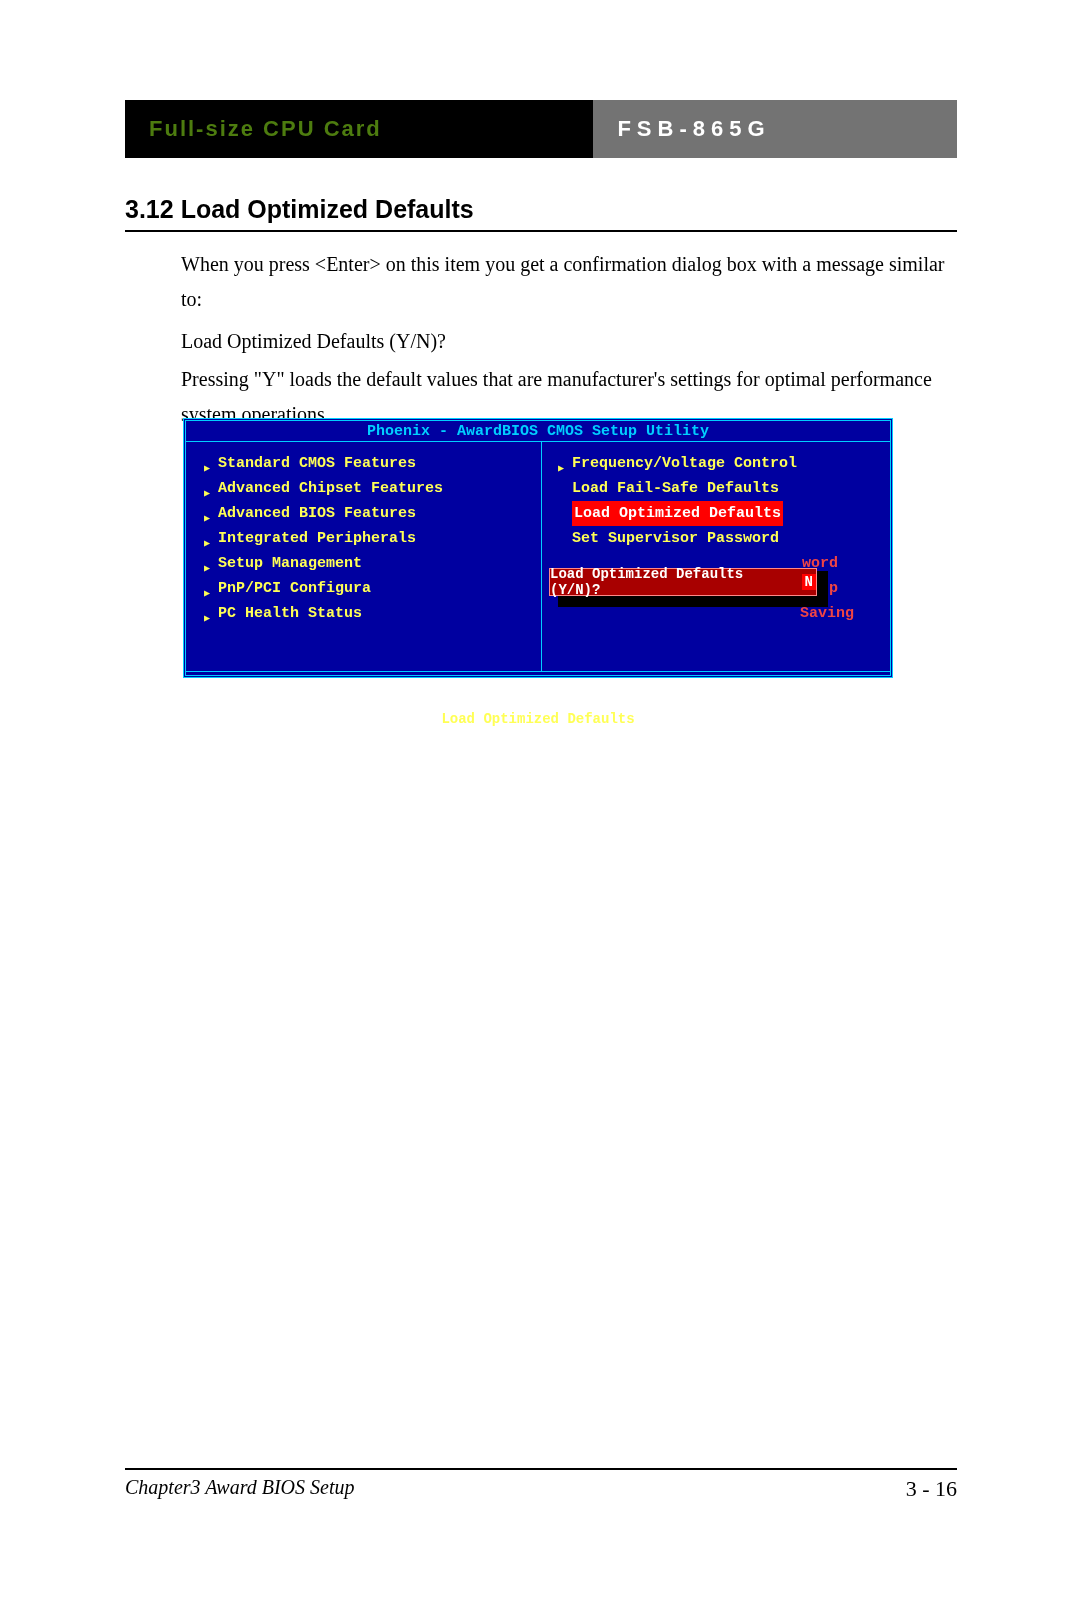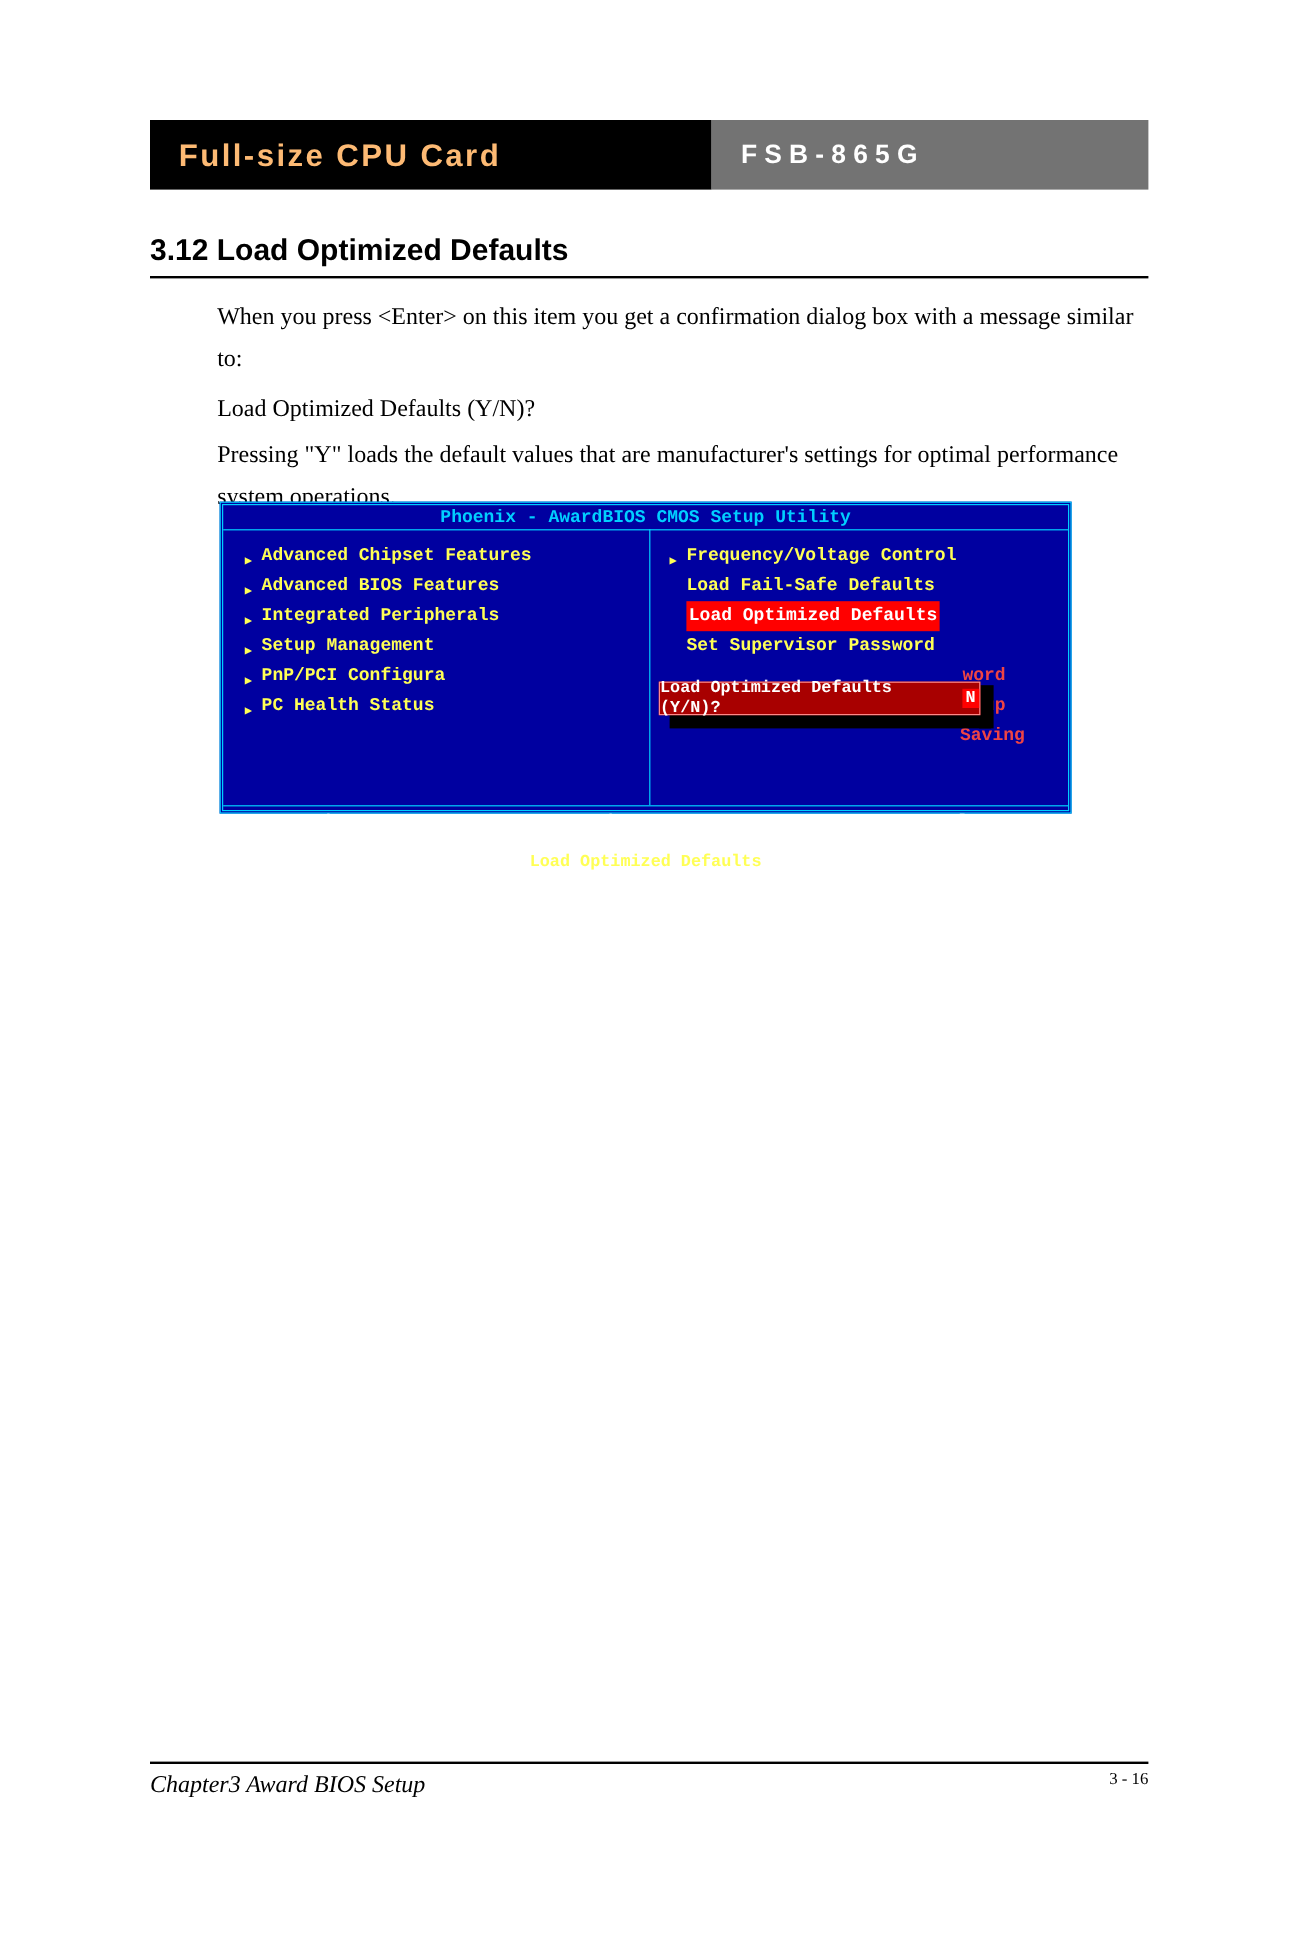--- a/index.html
+++ b/index.html
@@ -1,21 +1,21 @@
 <!DOCTYPE html>
 <html><head>
 <meta charset="utf-8">
 <style>
   * { margin: 0; padding: 0; box-sizing: border-box; }
   html, body { width: 1080px; height: 1621px; background: #fff; font-family: Georgia, "Times New Roman", serif; color: #000; }
   .page { position: relative; width: 1080px; height: 1621px; }
 
   
   .banner { position: absolute; left: 125px; top: 100px; width: 832px; height: 58px; display: flex; }
-  .banner-left { flex: 0 0 56.3%; background: #000; color: #fdba74; display: flex; align-items: center; padding-left: 24px; font-family: Arial, Helvetica, sans-serif; font-weight: bold; font-size: 26px; letter-spacing: 2px; }
+  .banner-left { flex: 0 0 56.3%; background: #000; color: #4d7c0f; display: flex; align-items: center; padding-left: 24px; font-family: Arial, Helvetica, sans-serif; font-weight: bold; font-size: 22px; letter-spacing: 2px; }
   .banner-right { flex: 1 1 auto; background: #737373; color: #fff; display: flex; align-items: center; padding-left: 24px; font-family: Arial, Helvetica, sans-serif; font-weight: bold; font-size: 22px; letter-spacing: 6px; }
 
   
   .section-heading { position: absolute; left: 125px; top: 195px; font-family: Arial, Helvetica, sans-serif; font-weight: bold; font-size: 25px; }
   .section-rule { position: absolute; left: 125px; top: 230px; width: 832px; border: none; border-top: 2px solid #000; }
 
   
   .body-text { position: absolute; left: 181px; width: 776px; font-size: 20px; line-height: 35px; }
   .p1 { top: 247px; }
   .p2 { top: 324px; }
@@ -38,21 +38,21 @@
   .bios-hint { position: absolute; left: 0; right: 0; top: 290px; text-align: center; color: #FFFF55; font-size: 14px; }
   .dialog { position: absolute; left: 363px; top: 147px; width: 268px; height: 28px; background: #A80000; border: 1px solid #FF8888; display: flex; align-items: center; justify-content: center; color: #FFFFFF; font-family: "Courier New", monospace; font-size: 14px; font-weight: bold; }
   .dialog-input { background: #FF0000; color: #fff; padding: 0 3px; margin-left: 6px; }
   .dialog-shadow { position: absolute; left: 372px; top: 172px; width: 268px; height: 14px; background: #000; }
   .dialog-shadow2 { position: absolute; left: 630px; top: 150px; width: 12px; height: 36px; background: #000; }
   .bios .rf { color: #ef4444; }
 
   
   .footer-rule { position: absolute; left: 125px; top: 1468px; width: 832px; border: none; border-top: 2px solid #000; }
   .footer-left { position: absolute; left: 125px; top: 1476px; font-style: italic; font-size: 20px; font-family: "Times New Roman", serif; font-weight: normal; }
-  .footer-right { position: absolute; right: 123px; top: 1476px; font-size: 14px; font-family: "Times New Roman", serif; }
+  .footer-right { position: absolute; right: 123px; top: 1476px; font-size: 22px; font-family: "Times New Roman", serif; }
 </style>
 </head>
 <body>
 
 <div class="page">
 
   <div class="banner">
     <div class="banner-left">Full-size CPU Card</div>
     <div class="banner-right">FSB-865G</div>
   </div>
@@ -67,20 +67,21 @@
   <div class="body-text p1">When you press &lt;Enter&gt; on this item you get a confirmation dialog box with a message similar to:</div>
   <div class="body-text p2">Load Optimized Defaults (Y/N)?</div>
   <div class="body-text p3">Pressing "Y" loads the default values that are manufacturer's settings for optimal performance system operations.</div>
 
   <div class="bios">
     <div class="bios-title">Phoenix - AwardBIOS CMOS Setup Utility</div>
     <div class="bios-hr-top"></div>
     <div class="bios-vline"></div>
 
     <div class="bios-left">
+      <div class="bios-item arrow">Standard CMOS Features</div>
       <div class="bios-item arrow">Advanced Chipset Features</div>
       <div class="bios-item arrow">Advanced BIOS Features</div>
       <div class="bios-item arrow">Integrated Peripherals</div>
       <div class="bios-item arrow">Setup Management</div>
       <div class="bios-item arrow">PnP/PCI Configura</div>
       <div class="bios-item arrow">PC Health Status</div>
     </div>
 
     <div class="bios-right">
       <div class="bios-item arrow">Frequency/Voltage Control</div>

